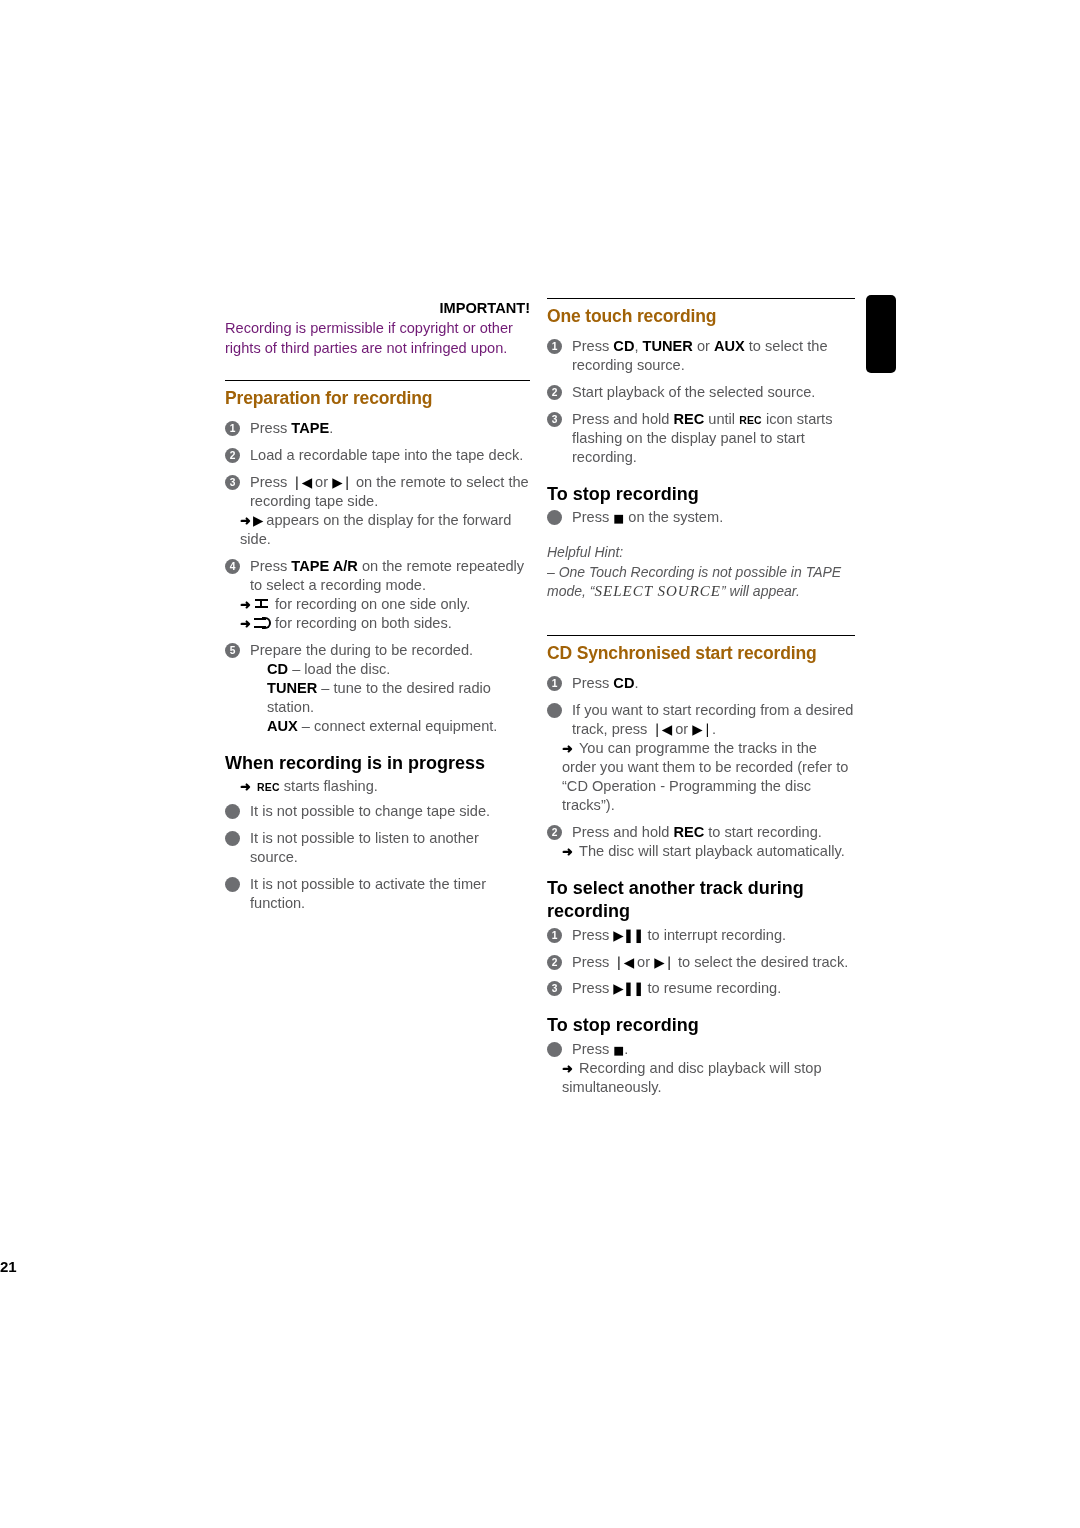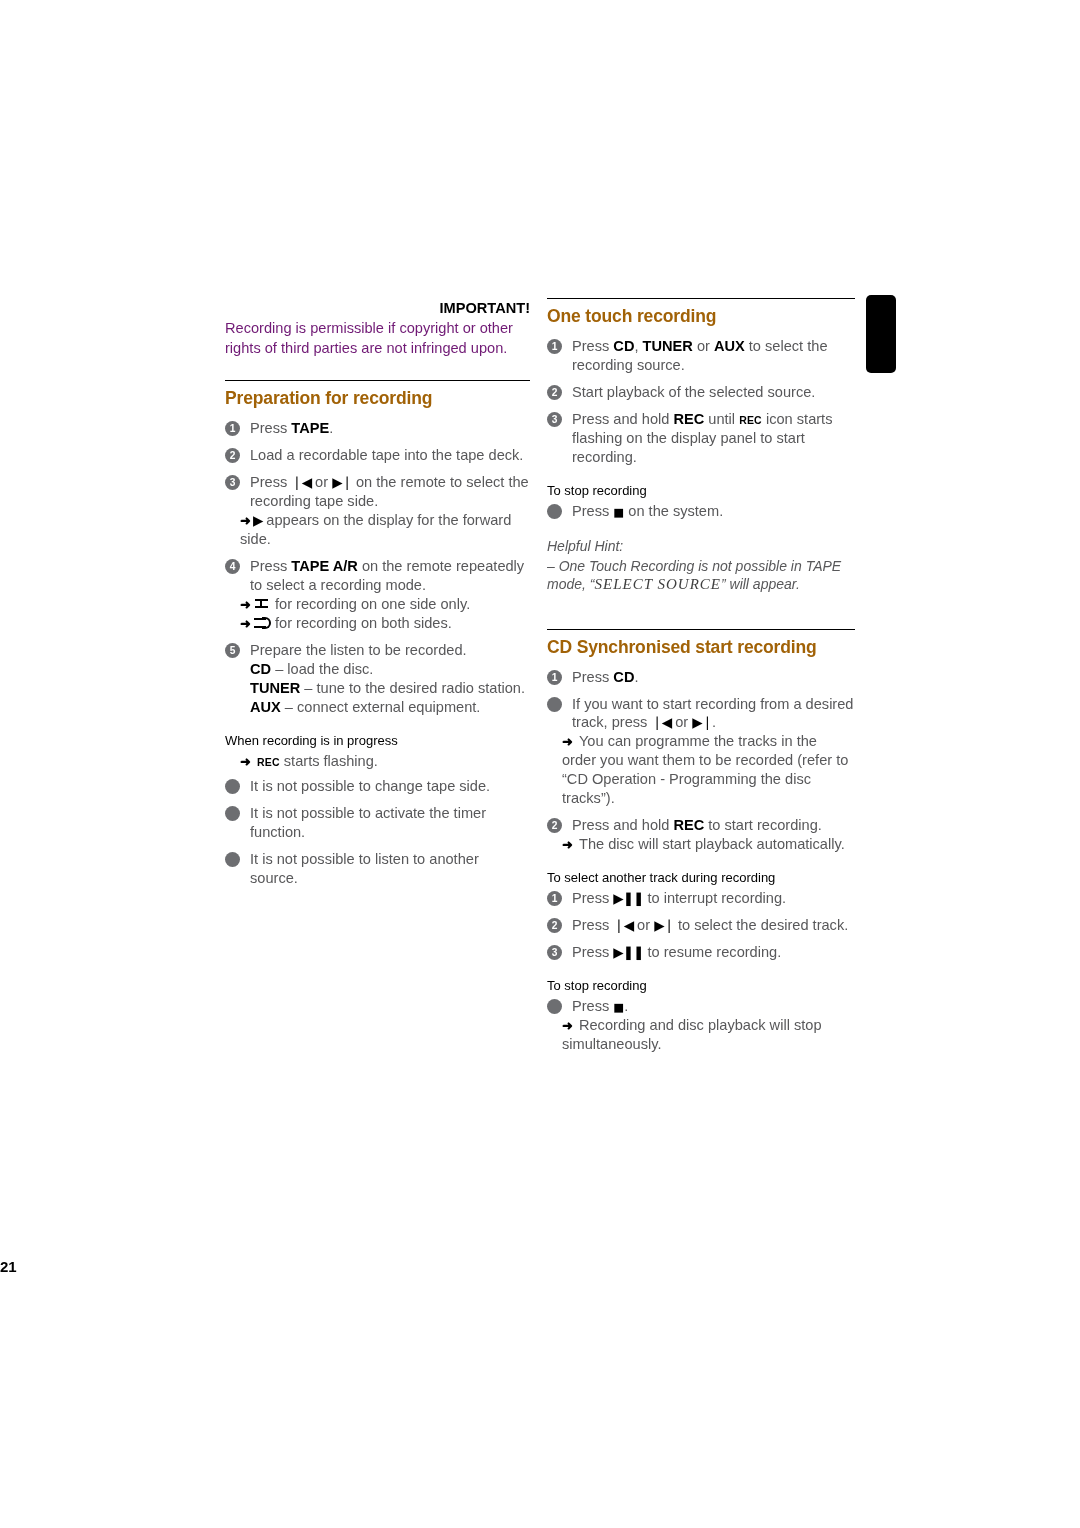--- a/index.html
+++ b/index.html
@@ -105,22 +105,22 @@
   .sec-title {
     font-size: 17.5px;
     font-weight: bold;
     letter-spacing: -0.15px;
     line-height: 1.2;
     margin-bottom: 10px;
     color: #a16207;
   }
 
   .sub-head {
-    font-size: 13px;
-    font-weight: normal;
+    font-size: 18px;
+    font-weight: bold;
     line-height: 1.3;
     color: #000;
     margin-top: 16px;
     margin-bottom: 2px;
   }
 
   
   .item {
     position: relative;
     padding-left: 25px;
@@ -155,21 +155,21 @@
     text-indent: 0;
     margin-left: -10px;
   }
   .arrow {
     font-weight: bold;
     color: #000;
     font-size: 13px;
     padding-right: 2px;
   }
 
-  .plain-line { display: block; }
+  .plain-line { display: block; margin-left: 17px; }
 
   
   .glyph {
     font-family: "DejaVu Sans", sans-serif;
     color: #000;
     font-size: 13.5px;
     letter-spacing: -1px;
   }
   .glyph-sm {
     font-family: "DejaVu Sans", sans-serif;
@@ -308,42 +308,42 @@
       <span class="arrow-line">
         <span class="arrow">➜</span><span class="tape-icon one"><i></i></span><span> for recording on one side only.</span>
       </span>
       <span class="arrow-line">
         <span class="arrow">➜</span><span class="tape-icon both"><i></i></span><span> for recording on both sides.</span>
       </span>
     </div>
 
     <div class="item">
       <span class="marker">5</span>
-      <span>Prepare the listen to be recorded.</span>
+      <span>Prepare the during to be recorded.</span>
       <span class="plain-line"><span class="b">CD</span><span> – load the disc.</span></span>
       <span class="plain-line"><span class="b">TUNER</span><span> – tune to the desired radio station.</span></span>
       <span class="plain-line"><span class="b">AUX</span><span> – connect external equipment.</span></span>
     </div>
 
     <div class="sub-head">When recording is in progress</div>
     <div class="item" style="padding-left:15px;margin-bottom:6px;">
       <span class="arrow">➜</span>&nbsp;<span class="rec-badge">REC</span><span> starts flashing.</span>
     </div>
 
     <div class="item">
       <span class="marker dot"></span>
       <span>It is not possible to change tape side.</span>
     </div>
     <div class="item">
       <span class="marker dot"></span>
+      <span>It is not possible to listen to another source.</span>
+    </div>
+    <div class="item">
+      <span class="marker dot"></span>
       <span>It is not possible to activate the timer function.</span>
-    </div>
-    <div class="item">
-      <span class="marker dot"></span>
-      <span>It is not possible to listen to another source.</span>
     </div>
 
   </div>
 
   <div class="col col-right">
 
     <div class="sec-rule thin" style="margin-top:0;"></div>
     <div class="sec-title">One touch recording</div>
 
     <div class="item">

